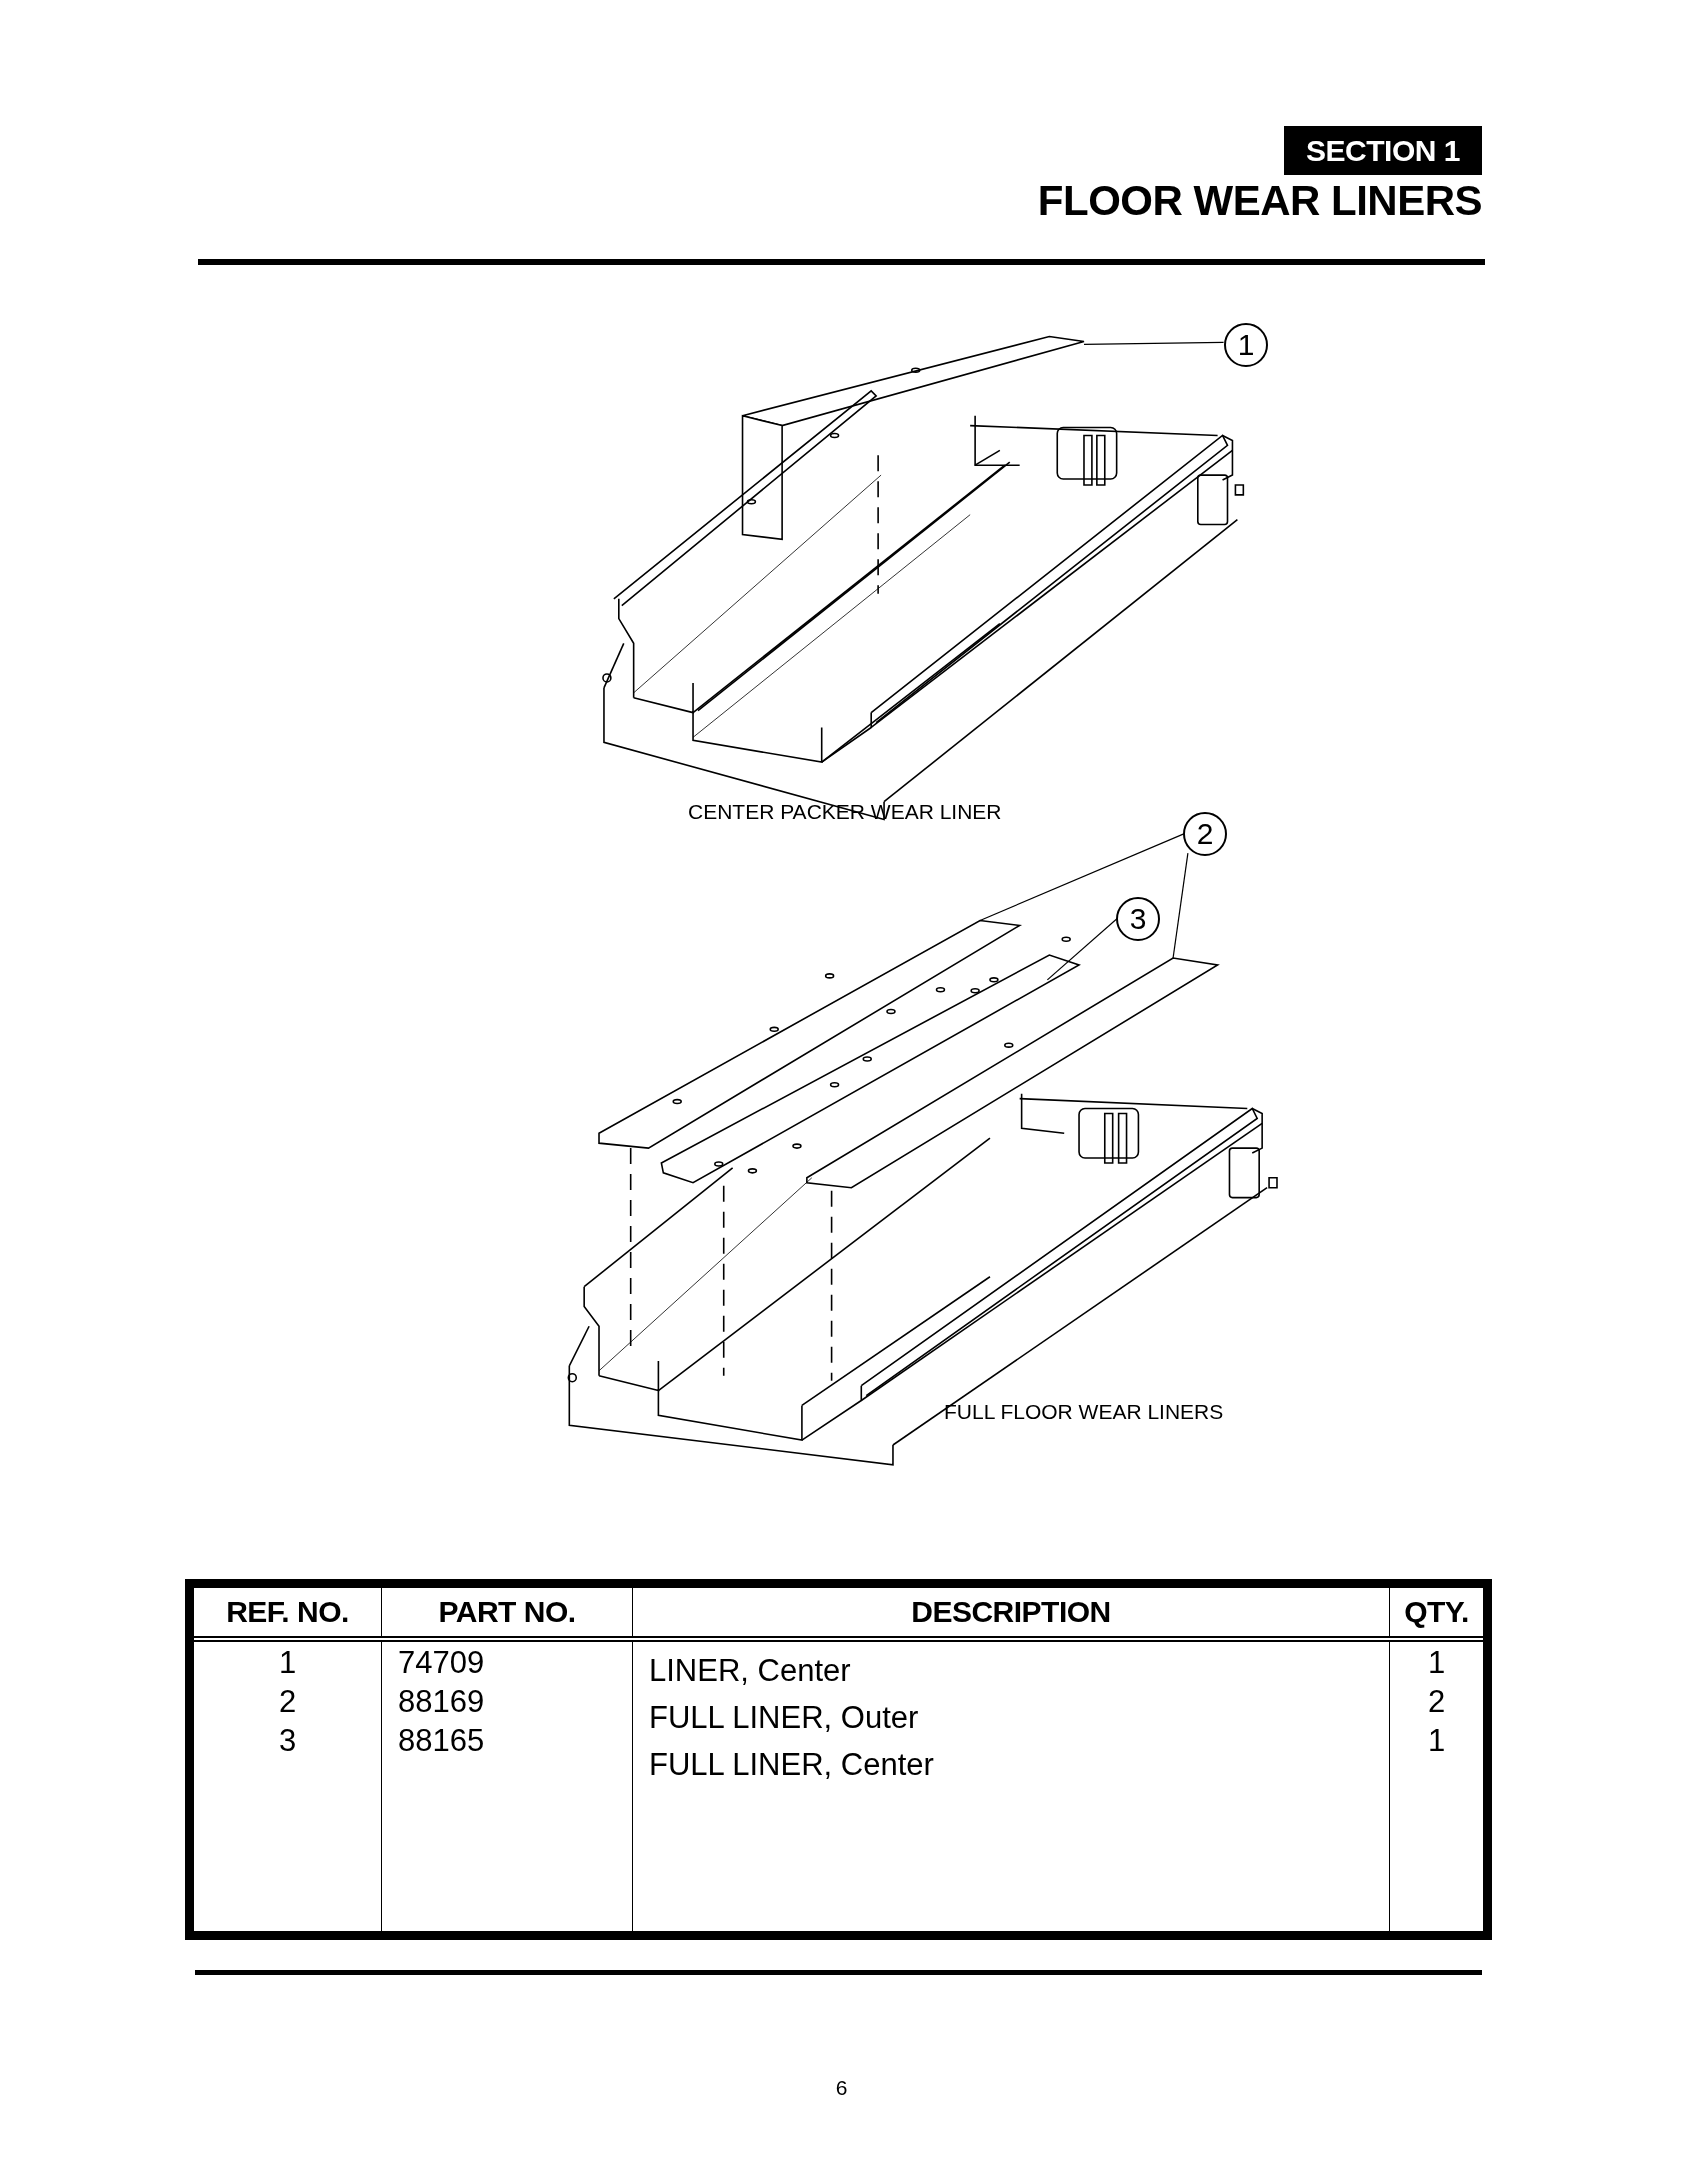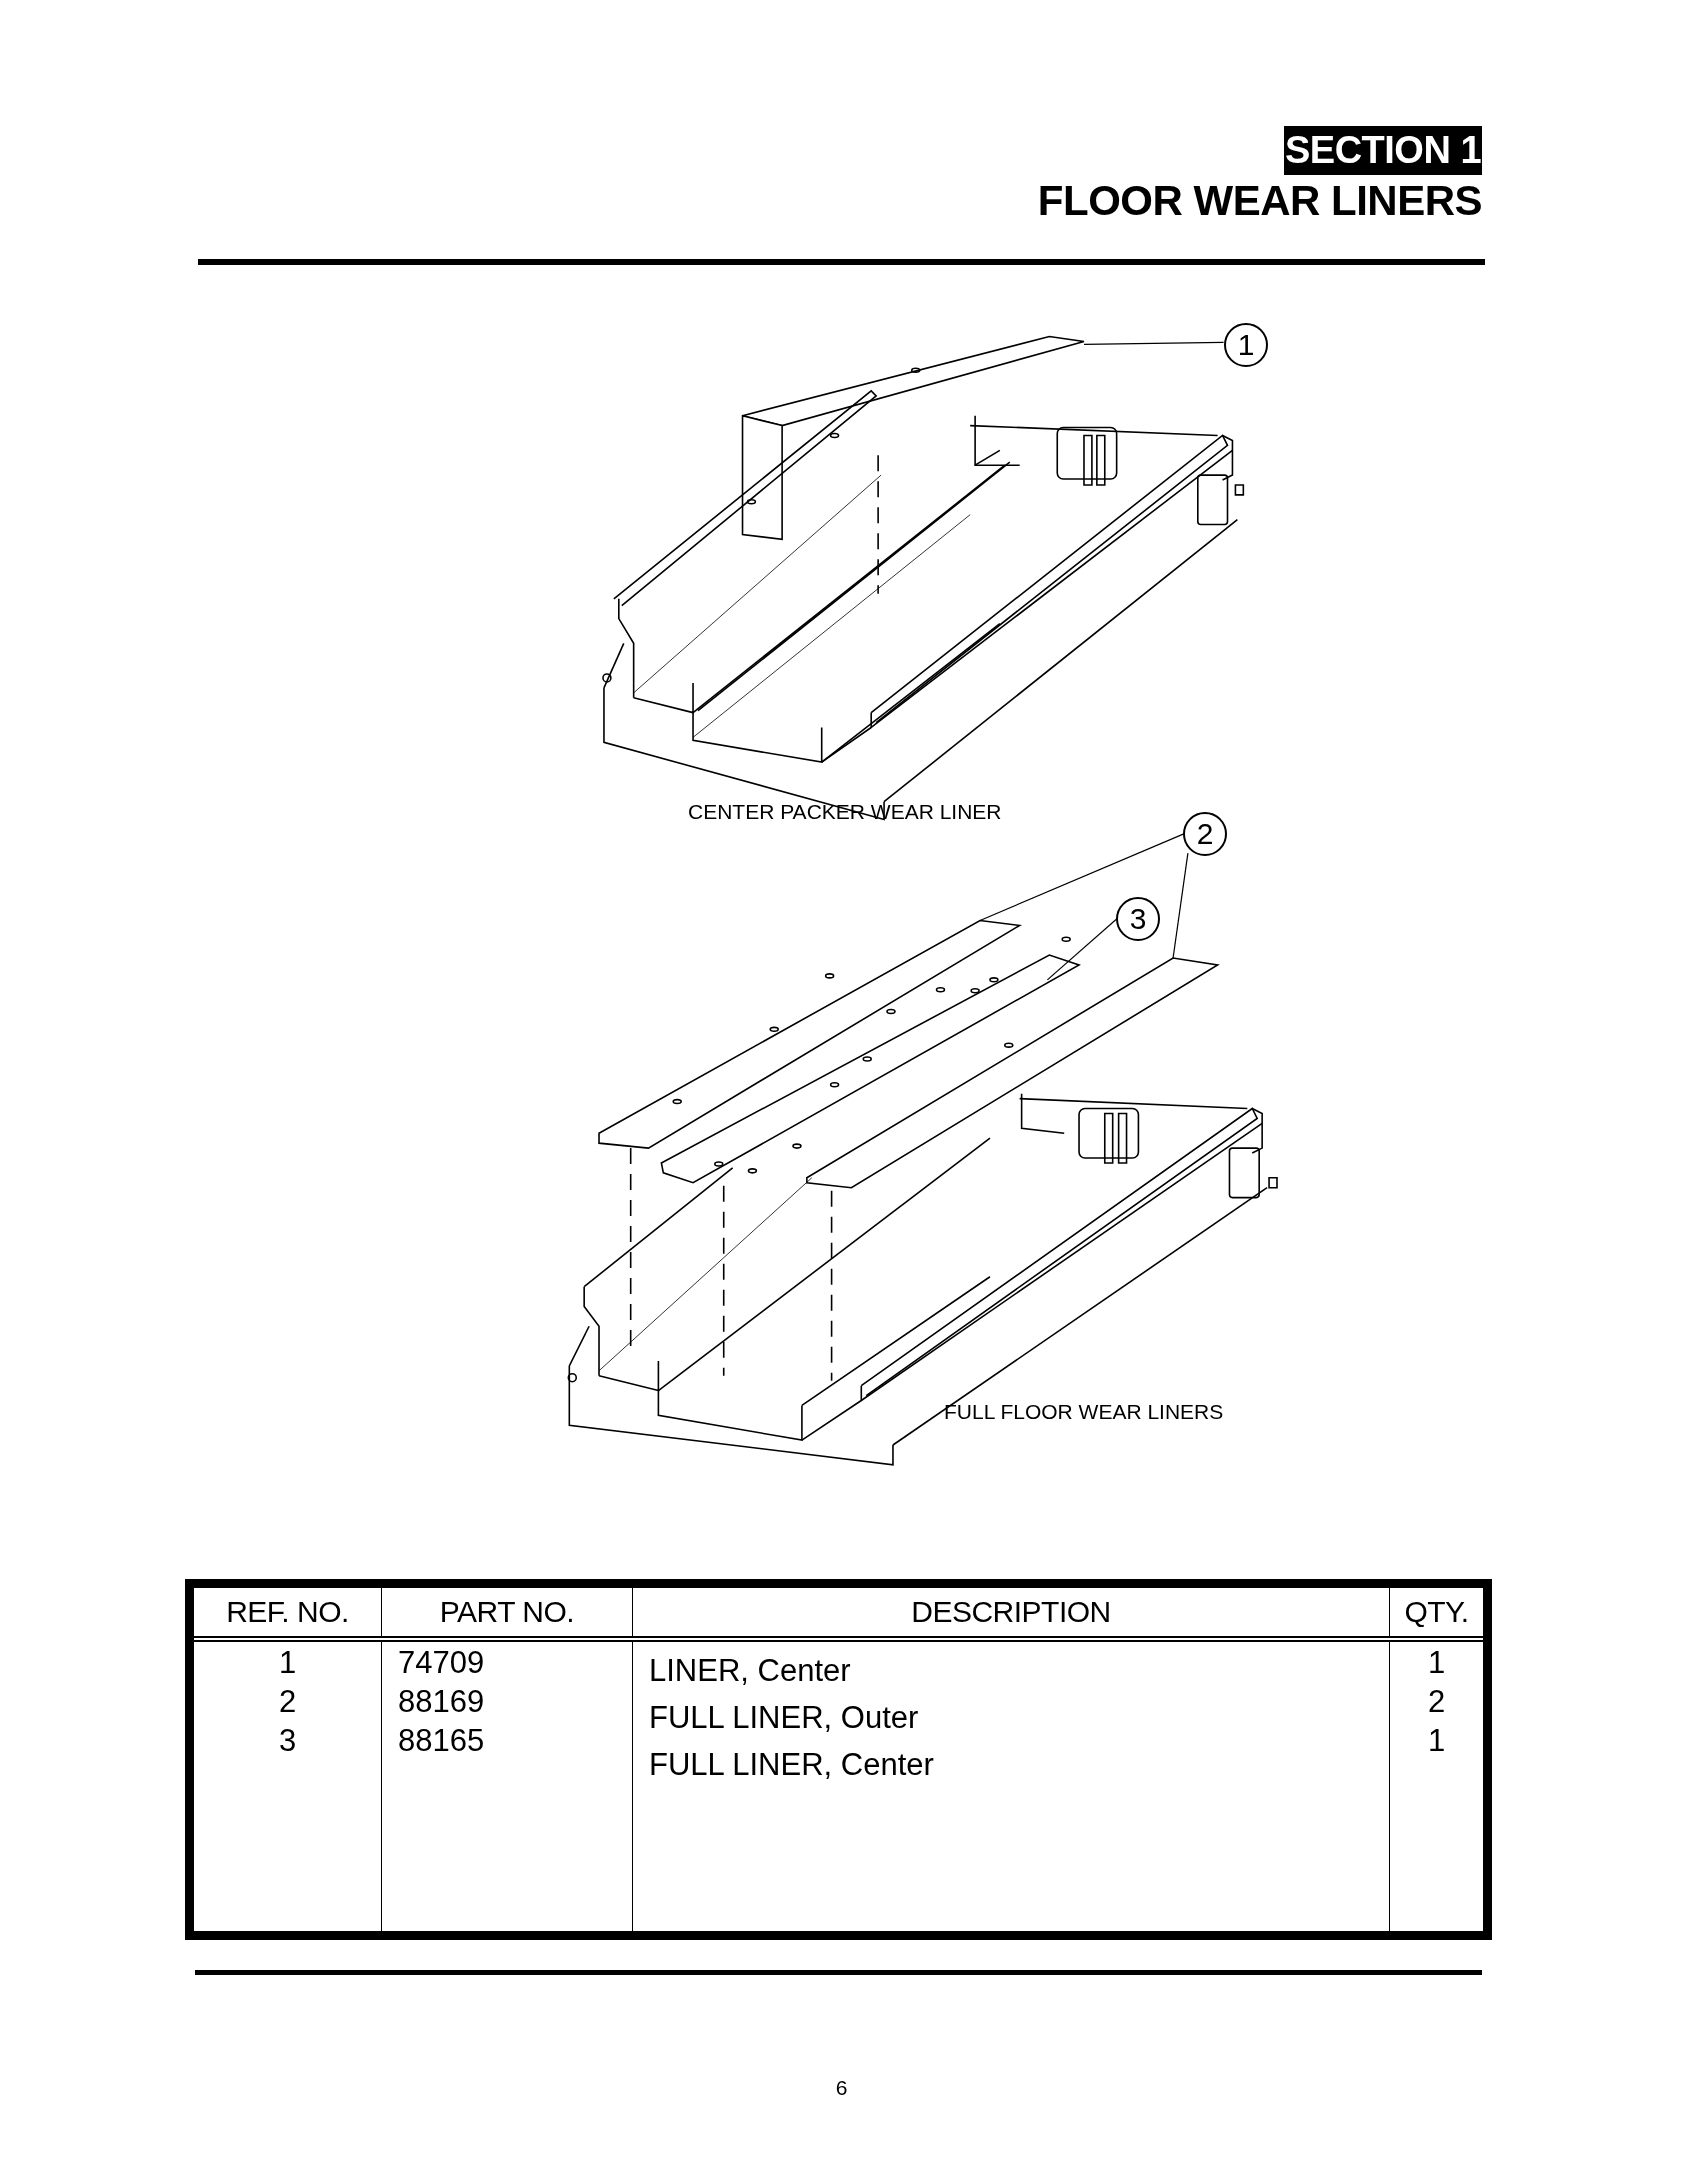--- a/index.html
+++ b/index.html
@@ -1,39 +1,39 @@
 <!DOCTYPE html>
 <html><head>
   <meta charset="utf-8">
   <style>
     html, body { margin: 0; padding: 0; background: #ffffff; }
     body { width: 1683px; height: 2178px; position: relative; overflow: hidden;
            font-family: "Liberation Sans", sans-serif; color: #000; }
     .section-badge { position: absolute; left: 1284px; top: 126px; width: 198px; height: 49px;
-           background: #000; color: #fff; font-weight: bold; font-size: 38px;
+           background: #000; color: #fff; font-weight: bold; font-size: 30px;
            display: flex; align-items: center; justify-content: center; letter-spacing: -0.5px; }
     .page-title { position: absolute; right: 201px; top: 180px; font-size: 42px; font-weight: bold;
            line-height: 1; white-space: nowrap; letter-spacing: -0.5px; }
     .rule-top { position: absolute; left: 198px; top: 259px; width: 1287px; height: 6px; background: #000; }
     .rule-bottom { position: absolute; left: 195px; top: 1970px; width: 1287px; height: 5px; background: #000; }
     .diagram { position: absolute; left: 0; top: 0; width: 1683px; height: 1544px; }
     .caption { position: absolute; font-size: 21px; white-space: nowrap; margin-top: 34px; }
     .cap1 { left: 688px; top: 766px; }
     .cap2 { left: 944px; top: 1366px; }
     .callout { position: absolute; width: 44px; height: 44px; border: 2px solid #000; border-radius: 50%;
            display: flex; align-items: center; justify-content: center; font-size: 30px; background: #fff;
            box-sizing: border-box; }
     .co1 { left: 1224px; top: 323px; }
     .co2 { left: 1183px; top: 812px; }
     .co3 { left: 1116px; top: 897px; }
     .parts-table { position: absolute; left: 185px; top: 1579px; width: 1307px; height: 361px;
            border: 9px solid #000; border-top-width: 9px; box-sizing: border-box; }
     .thead { position: absolute; left: 0; top: 0; right: 0; height: 48px; border-bottom: 6px double #000;
            display: flex; }
-    .th { font-weight: normal; font-size: 30px; display: flex; align-items: center; justify-content: center;
+    .th { font-weight: bold; font-size: 30px; display: flex; align-items: center; justify-content: center;
            border-right: 1.5px solid #000; box-sizing: border-box; height: 100%; letter-spacing: -0.5px; }
     .th:last-child { border-right: none; }
     .c-ref { width: 188px; }
     .c-part { width: 251px; }
     .c-desc { width: 757px; }
     .c-qty { flex: 1; }
     .tbody { position: absolute; left: 0; top: 53px; right: 0; bottom: 0; display: flex; }
     .col { border-right: 1.5px solid #000; box-sizing: border-box; height: 100%; padding-top: 2px; }
     .col:last-child { border-right: none; }
     .cell { font-size: 31px; height: 39px; line-height: 39px; white-space: nowrap; }

